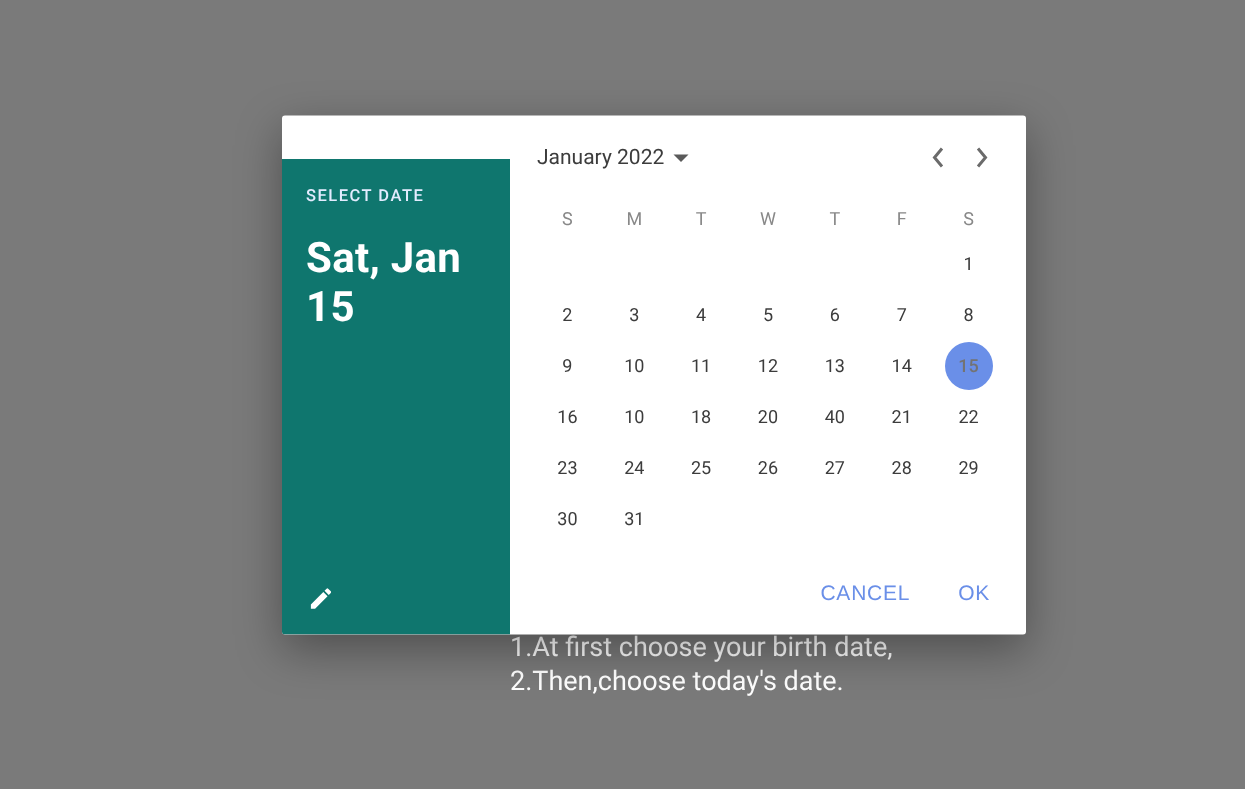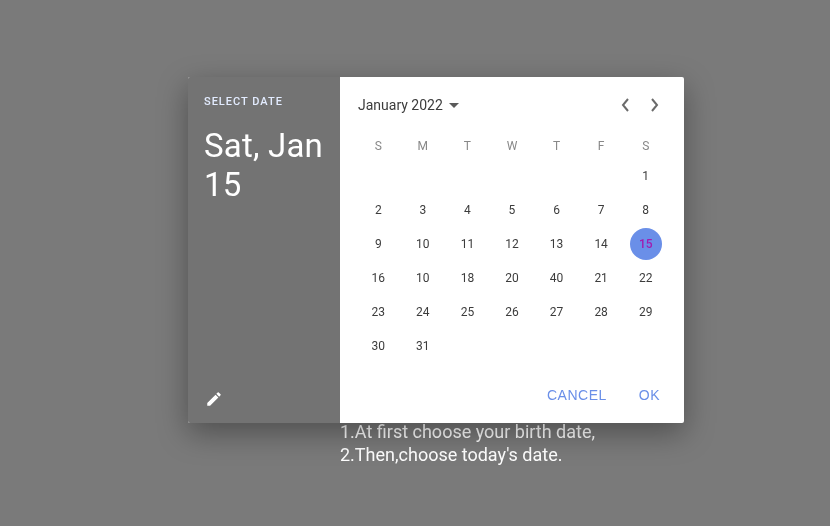--- a/index.html
+++ b/index.html
@@ -22,37 +22,38 @@
     left: 188px; top: 77px;
     width: 496px; height: 346px;
     background: #fff;
     display: flex;
     box-shadow: 0 10px 30px rgba(0,0,0,0.35);
     border-radius: 2px;
     overflow: hidden;
   }
   .side {
     width: 152px;
-    background: #737373;
+    background: #0f766e;
     color: #fff;
     padding: 18px 16px 14px 16px;
     display: flex;
     flex-direction: column;
     position: relative;
+    margin-top: 29px;
   }
   .side-label {
     font-size: 11px;
     letter-spacing: 1px;
     font-weight: 500;
     color: #e3ecff;
   }
   .side-date {
     margin-top: 18px;
-    font-size: 33px;
-    font-weight: 400;
+    font-size: 28px;
+    font-weight: 700;
     letter-spacing: 0.2px;
   }
   .edit-btn {
     position: absolute;
     left: 14px; bottom: 12px;
     width: 24px; height: 24px;
     display: flex; align-items: center; justify-content: center;
     cursor: pointer;
   }
   .edit-btn svg { fill: #fff; width: 18px; height: 18px; }
@@ -112,21 +113,21 @@
     position: relative;
   }
   .cell.empty { cursor: default; }
   .cell.selected::before {
     content: "";
     position: absolute;
     width: 32px; height: 32px;
     background: #6a8fe8;
     border-radius: 50%;
   }
-  .cell.selected span { position: relative; color: #a21caf; font-weight: 500; }
+  .cell.selected span { position: relative; color: #737373; font-weight: 500; }
   .cell span { position: relative; }
   .actions {
     margin-top: auto;
     display: flex;
     justify-content: flex-end;
     gap: 24px;
     padding: 6px 4px 4px 0;
   }
   .actions button {
     border: none; background: none;

